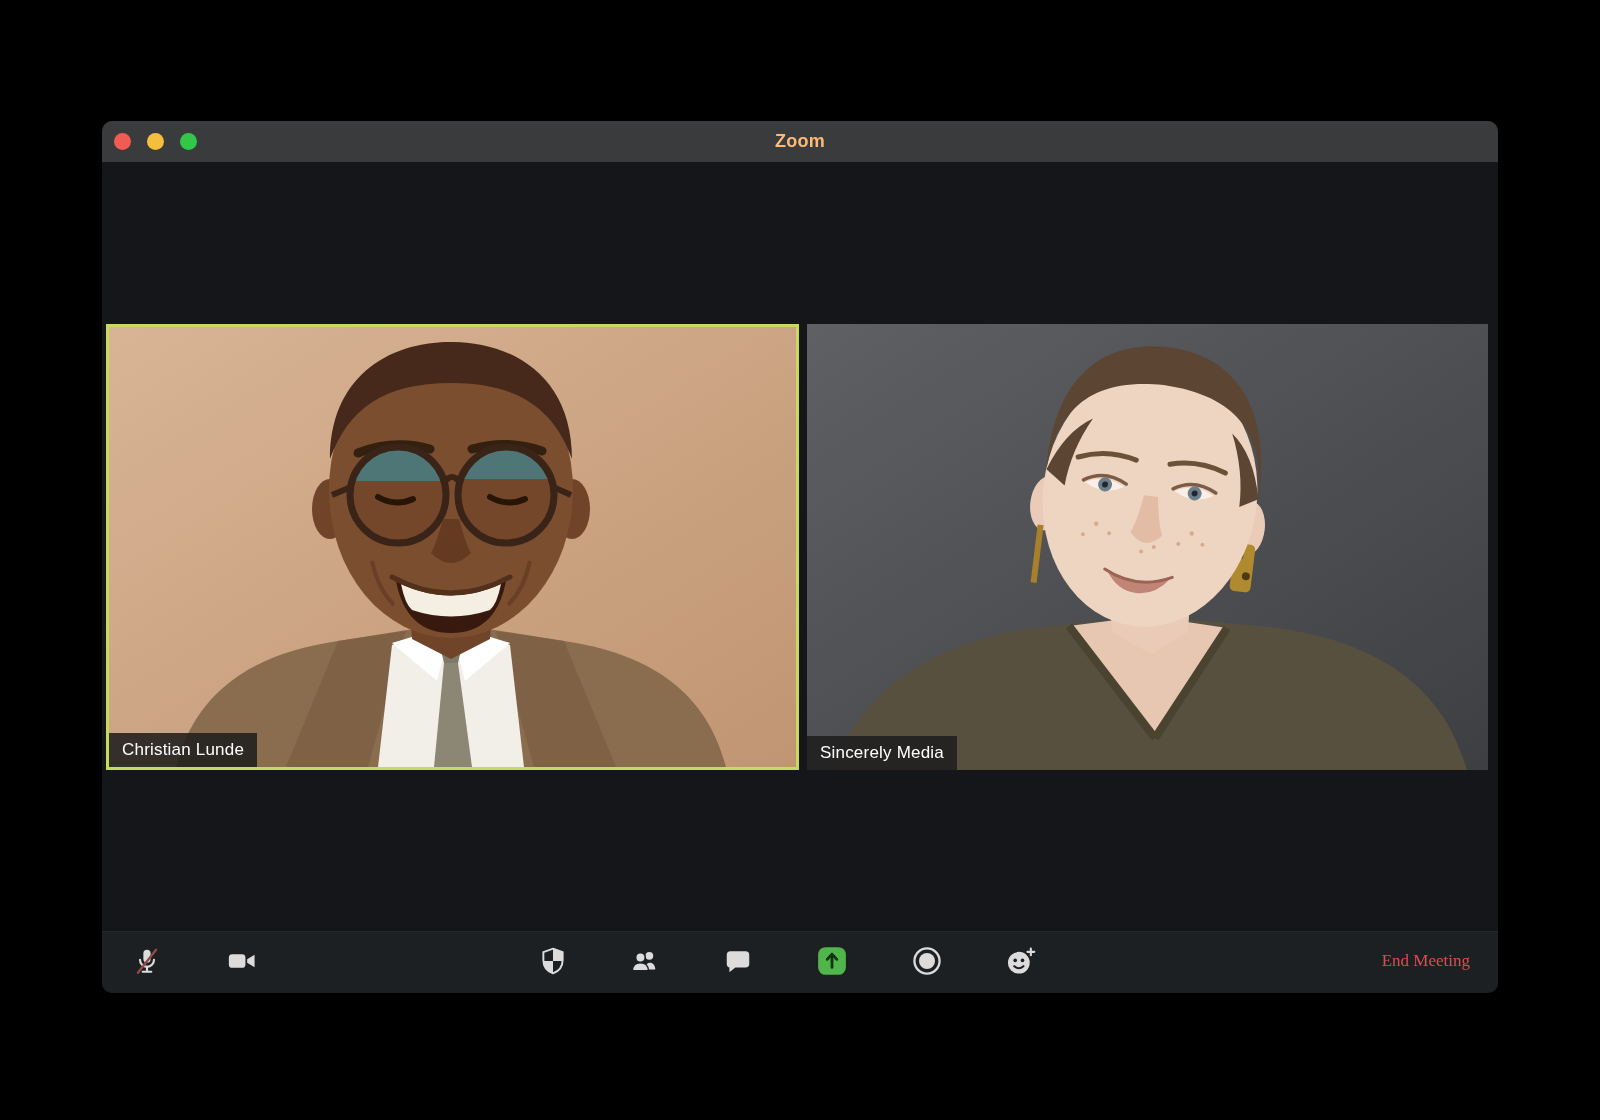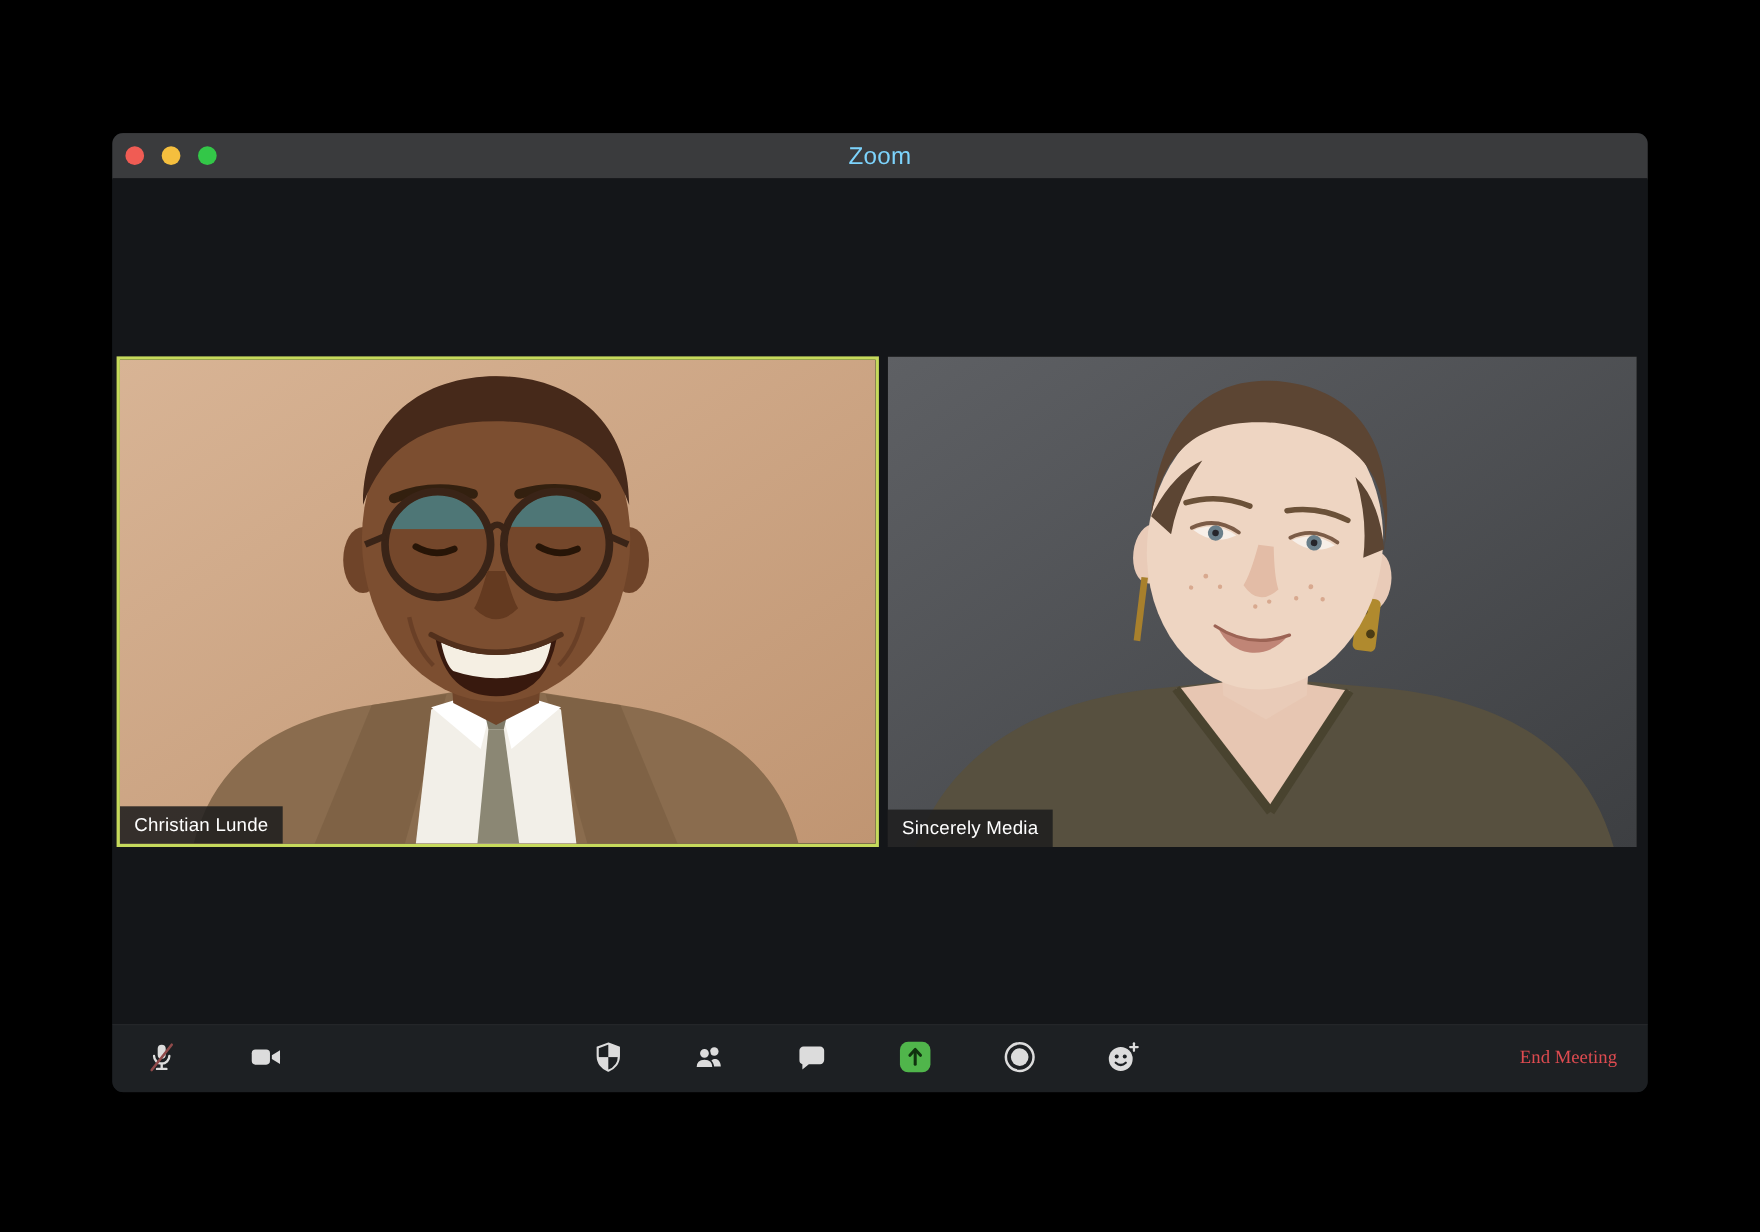--- a/index.html
+++ b/index.html
@@ -8,21 +8,21 @@
   .window{position:absolute;left:102px;top:121px;width:1396px;height:872px;border-radius:10px;
     overflow:hidden;background:#141619;}
   
   .titlebar{position:absolute;top:0;left:0;right:0;height:41px;background:#3a3b3d;
     display:flex;align-items:center;justify-content:center;border-bottom:1px solid #2c2d2f;}
   .traffic{position:absolute;left:12px;top:0;height:100%;display:flex;align-items:center;gap:16px;}
   .light{width:17px;height:17px;border-radius:50%;}
   .light.red{background:#f05c54;}
   .light.yellow{background:#f5bf3e;}
   .light.green{background:#33c748;}
-  .title-text{color:#7dd3fc;font-size:22px;font-weight:400;letter-spacing:.2px;}
+  .title-text{color:#fdba74;font-size:18px;font-weight:700;letter-spacing:.2px;}
   
   .stage{position:absolute;top:41px;left:0;right:0;bottom:61px;background:#141619;}
   .tile{position:absolute;top:162px;height:446px;box-sizing:border-box;overflow:hidden;background:#222;}
   .tile svg{position:absolute;inset:0;width:100%;height:100%;display:block;}
   .tile-a{left:4px;width:693px;border:3px solid #c6da5c;}
   .tile-b{left:705px;width:681px;}
   .name-tag{position:absolute;left:0;bottom:0;background:rgba(30,30,30,.87);color:#fff;
     font-size:17px;padding:7px 13px;z-index:3;letter-spacing:.2px;}
   
   .toolbar{position:absolute;left:0;right:0;bottom:0;height:61px;background:#1d2023;

